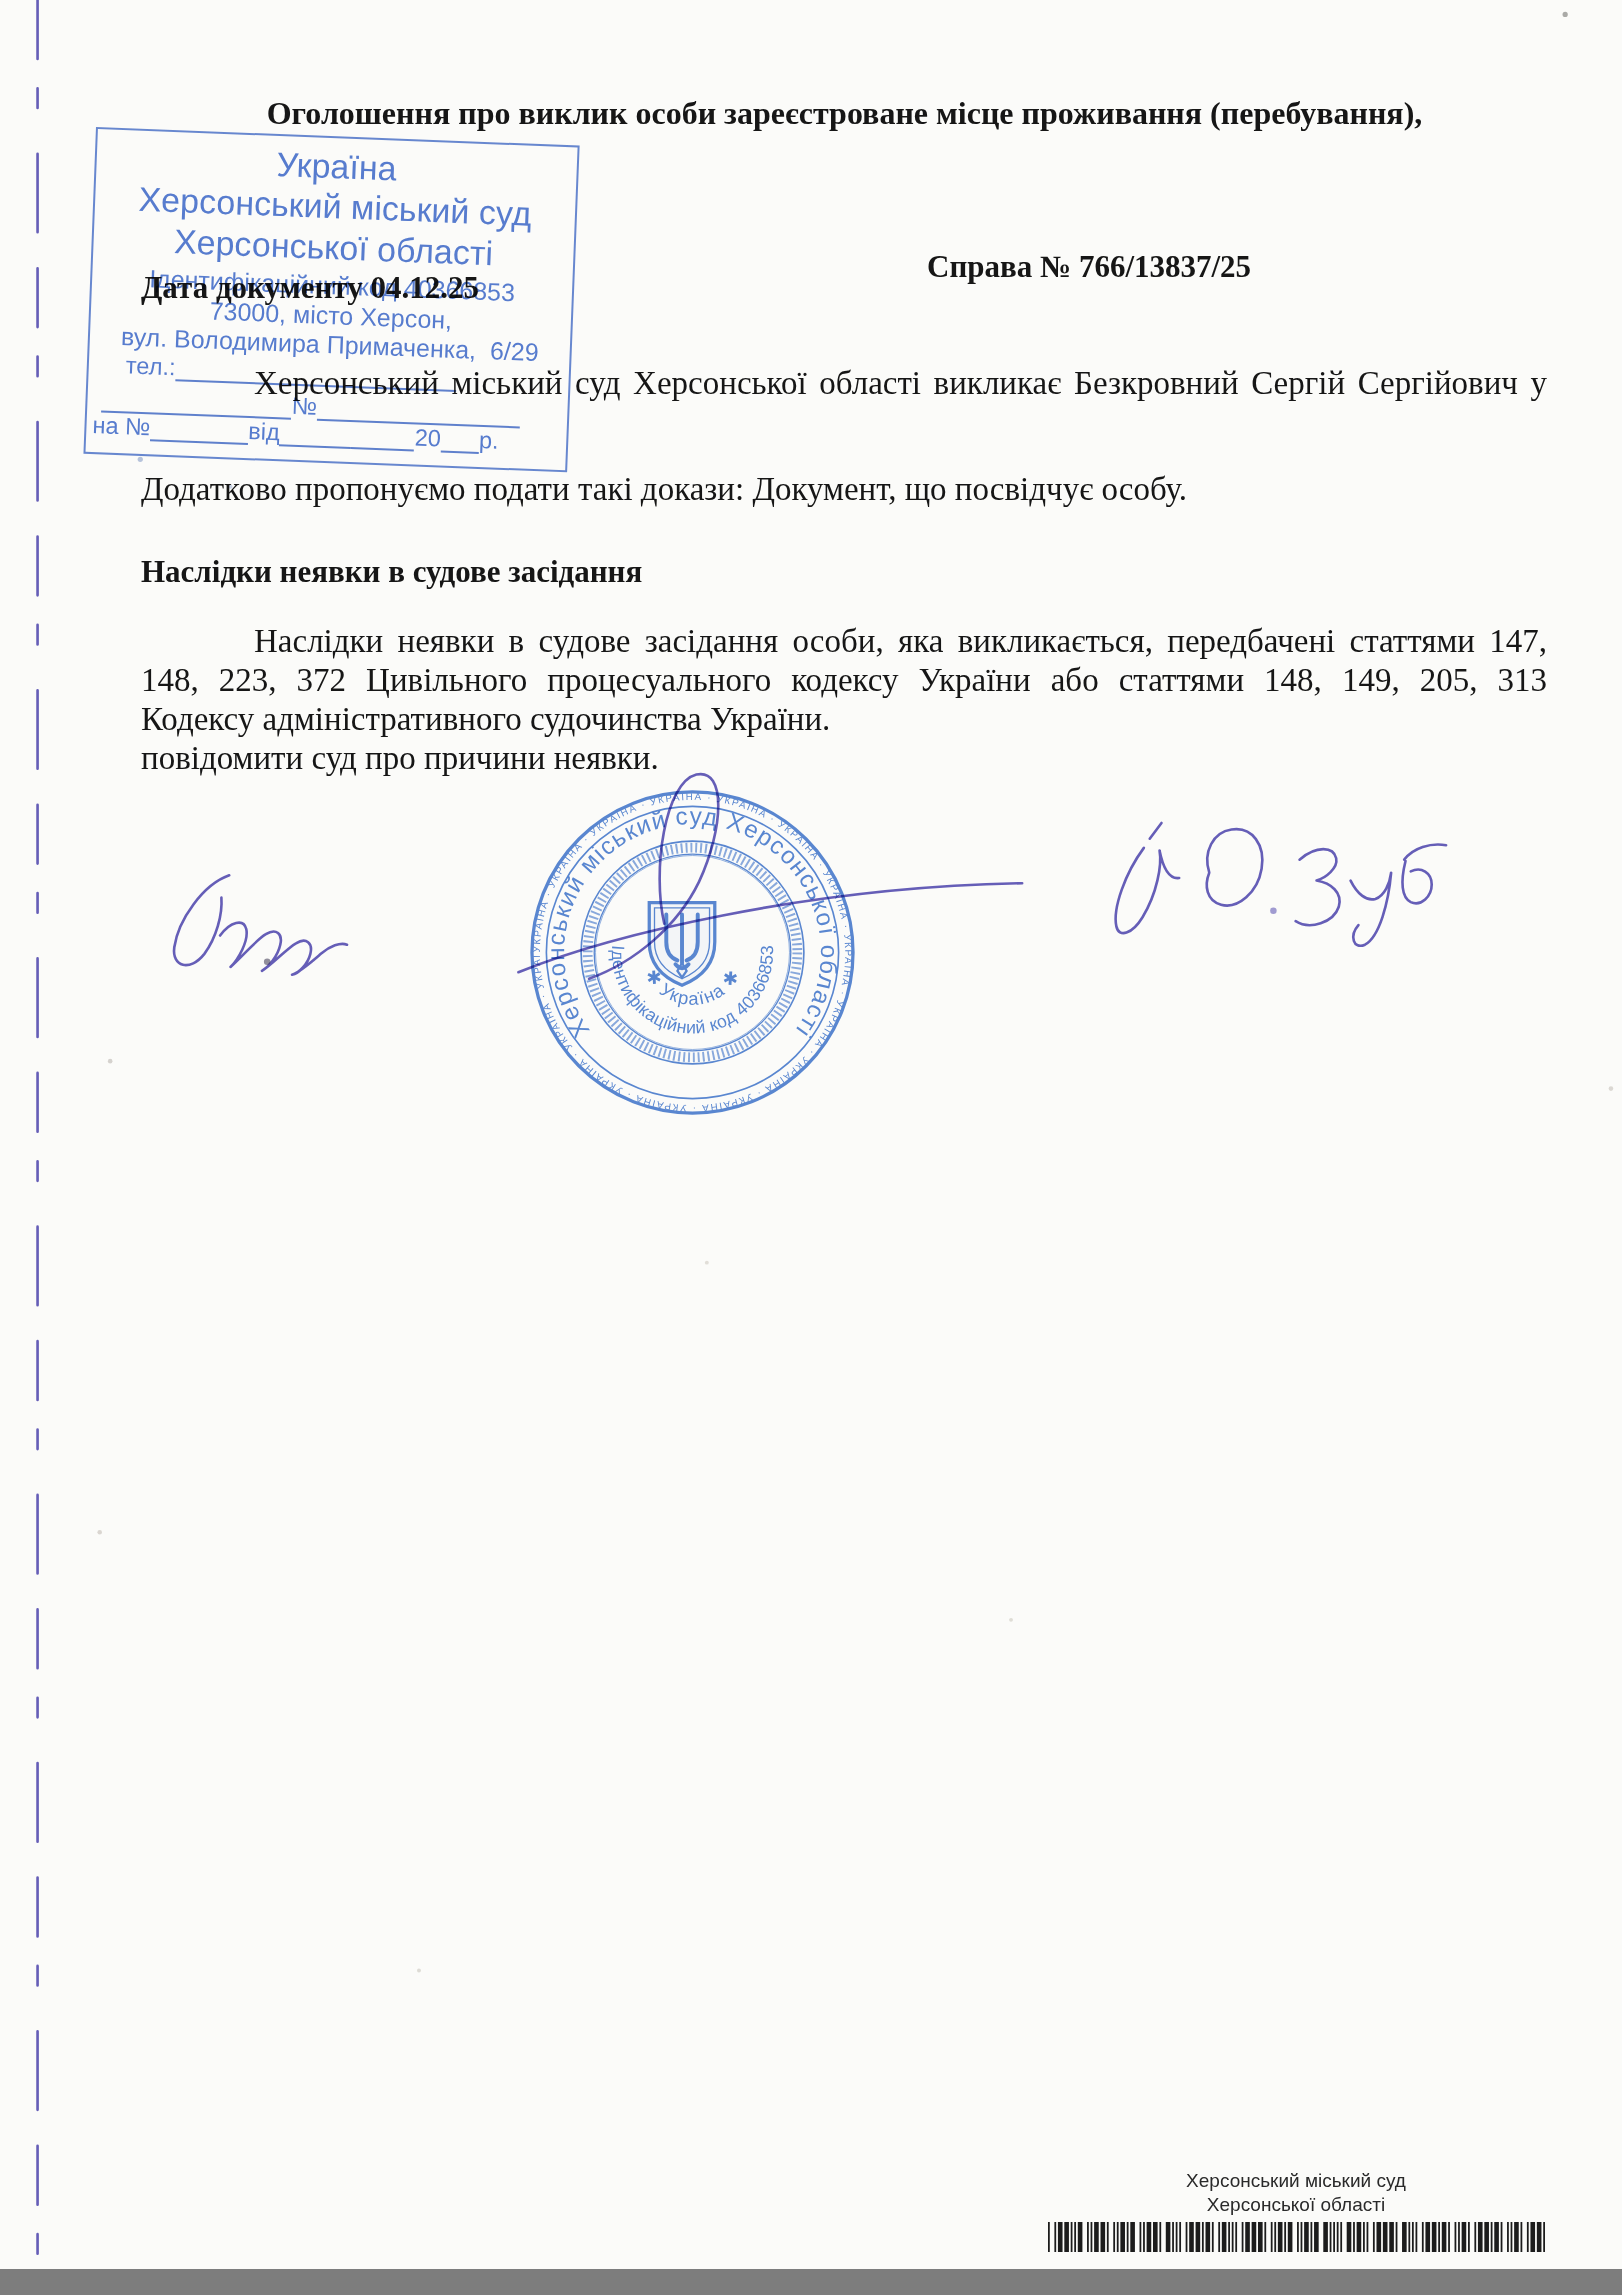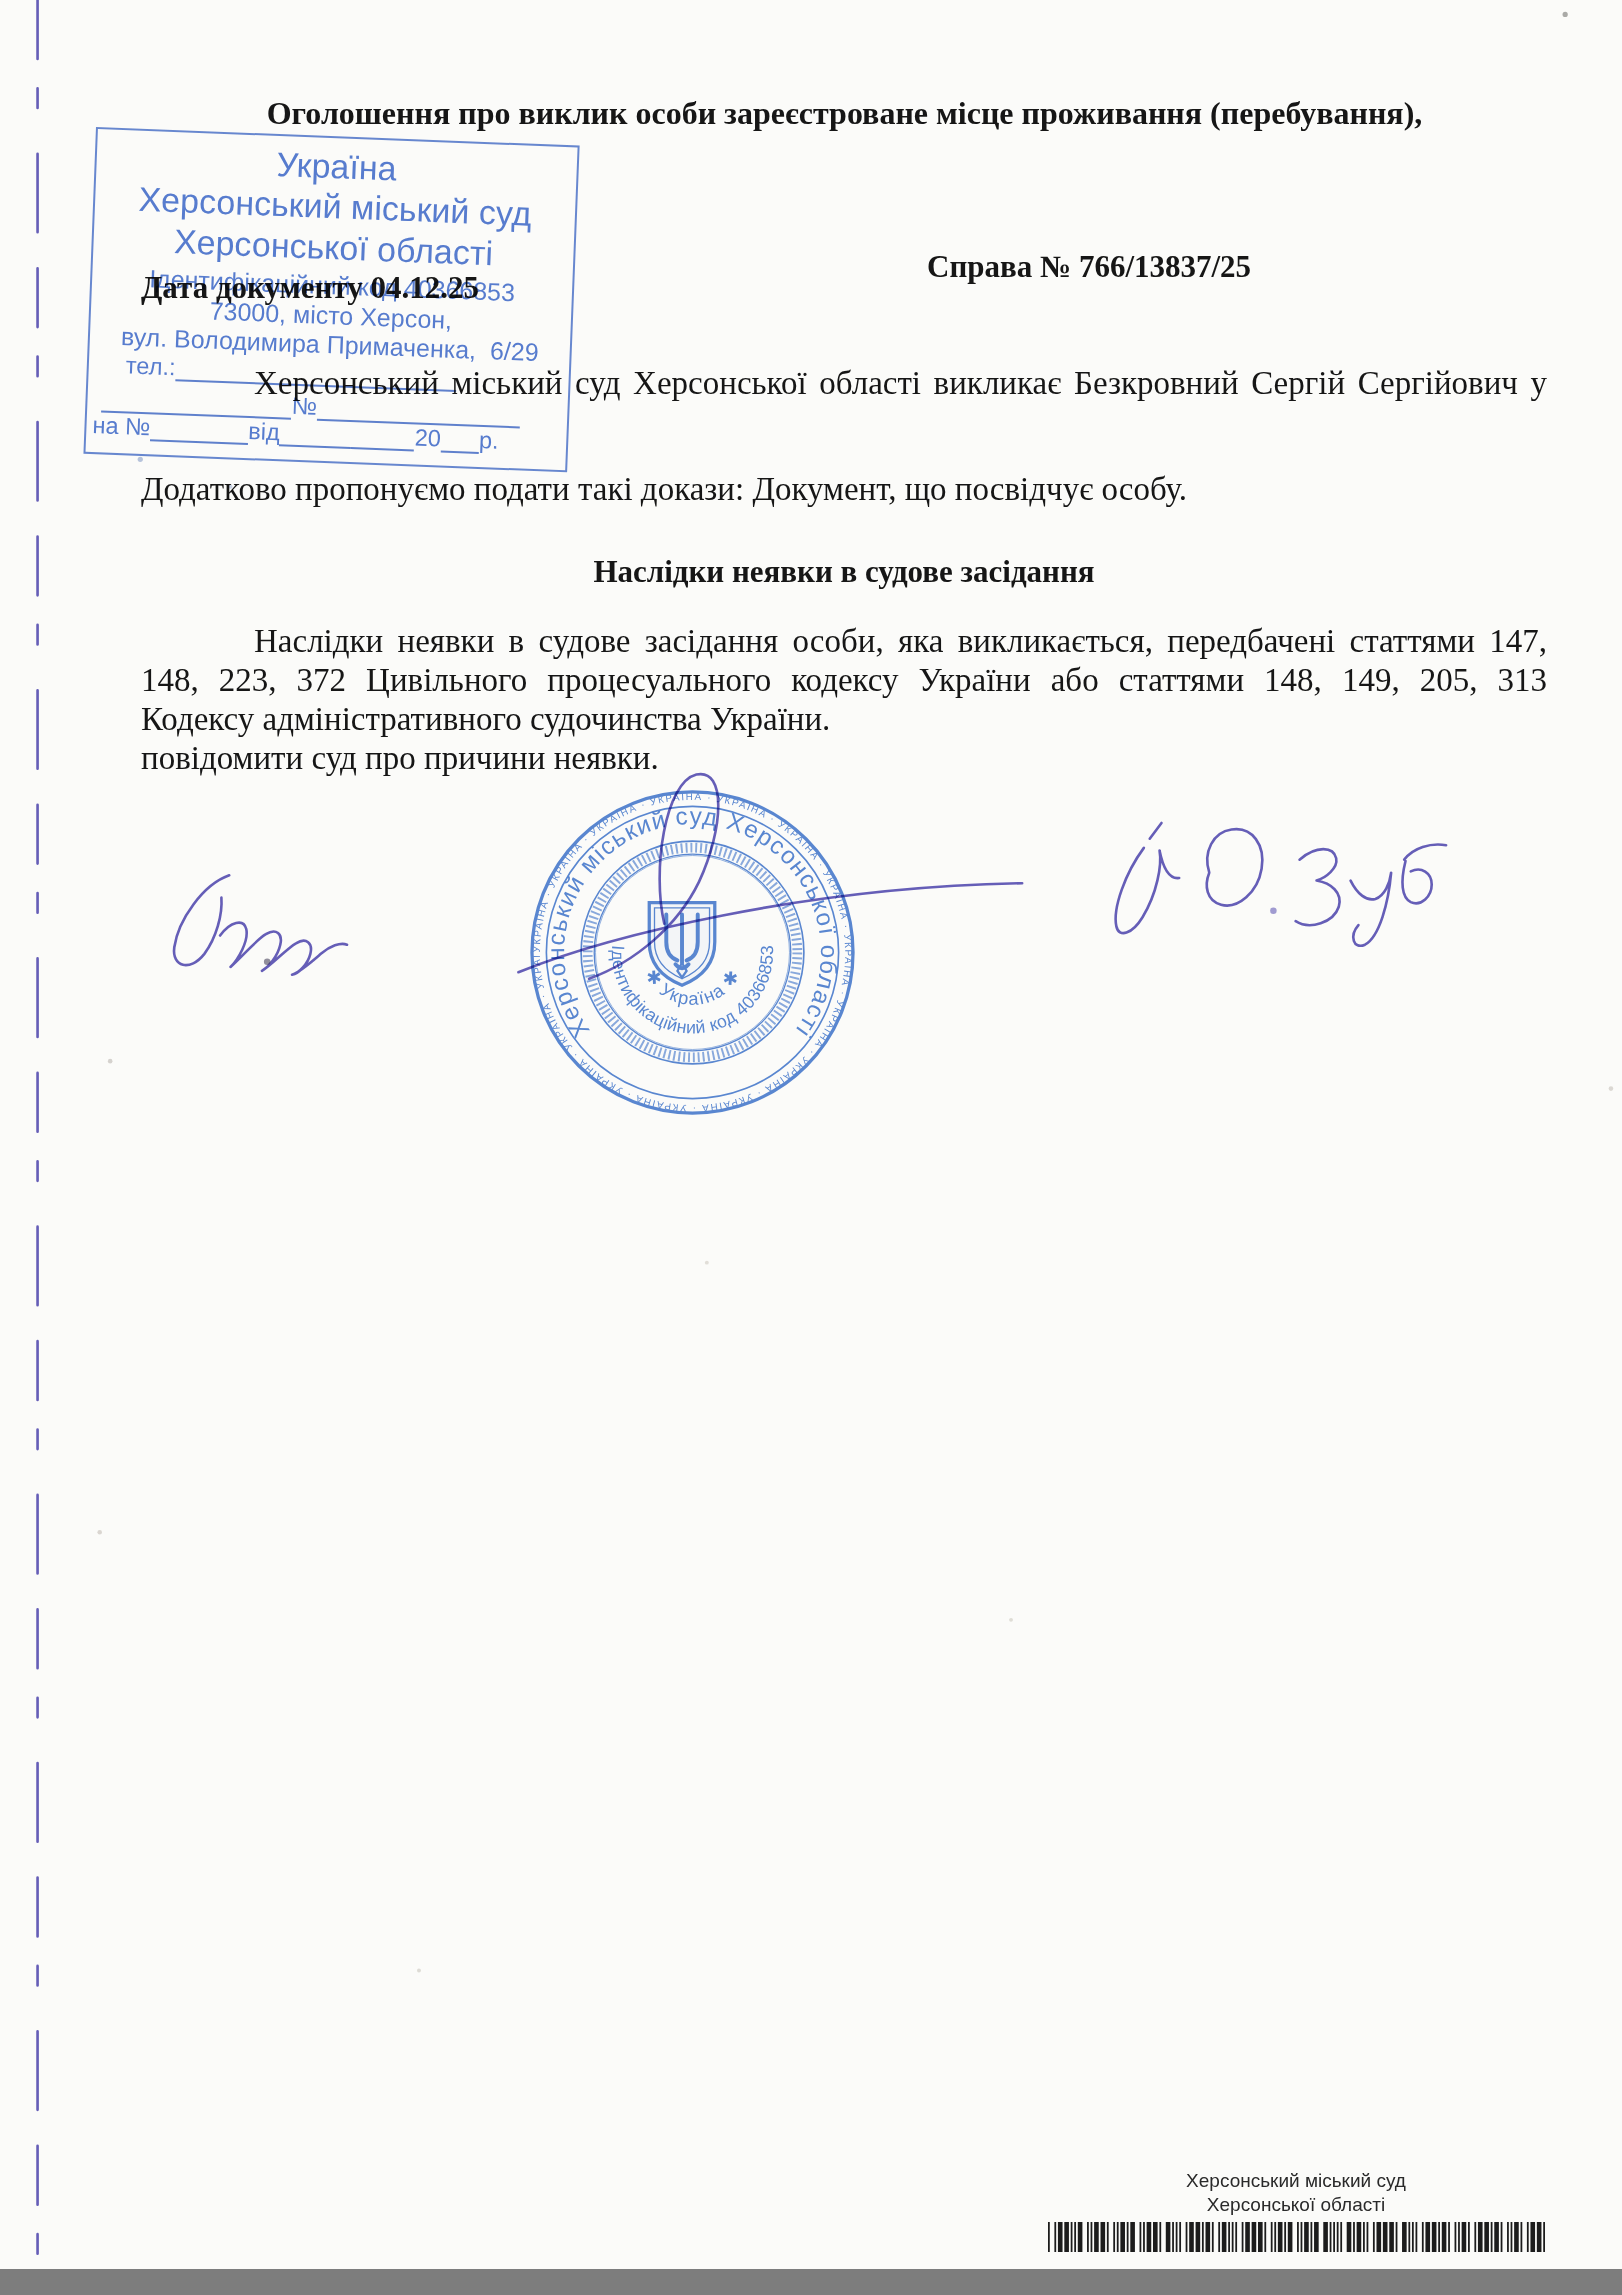--- a/index.html
+++ b/index.html
@@ -21,21 +21,21 @@
   .ul{display:inline-block;border-bottom:2px solid rgba(63,104,200,.9);height:25px;}
   
   .meta{position:absolute;font-weight:bold;font-size:31px;white-space:pre;mix-blend-mode:multiply;}
   .meta-date{left:141px;top:270px;}
   .meta-case{left:927px;top:249px;}
   
   .block{position:absolute;left:141px;width:1406px;font-size:33px;line-height:39px;mix-blend-mode:multiply;}
   .jl{text-align:justify;text-align-last:justify;height:39px;}
   .jl-left{text-align:left;text-align-last:left;height:39px;}
   .indent{padding-left:113px;}
-  .heading{position:absolute;left:141px;top:554px;width:1406px;text-align:center;
+  .heading{position:absolute;left:141px;top:554px;width:1406px;text-align:left;
            font-weight:bold;font-size:31px;mix-blend-mode:multiply;}
   
   .seal{position:absolute;left:530px;top:790px;mix-blend-mode:multiply;opacity:.93;}
   .seal circle{fill:none;stroke:#4d7fd2;}
   .seal text{fill:#4d7fd2;font-family:"Liberation Sans",sans-serif;}
   .ink{position:absolute;left:0;top:0;mix-blend-mode:multiply;}
   .ink path{fill:none;stroke:#574eb5;stroke-width:4;stroke-linecap:round;stroke-linejoin:round;opacity:.9;}
   .ink .speck{stroke:none;opacity:.55;}
   
   .footer{position:absolute;left:1008px;top:2169px;width:576px;text-align:center;

